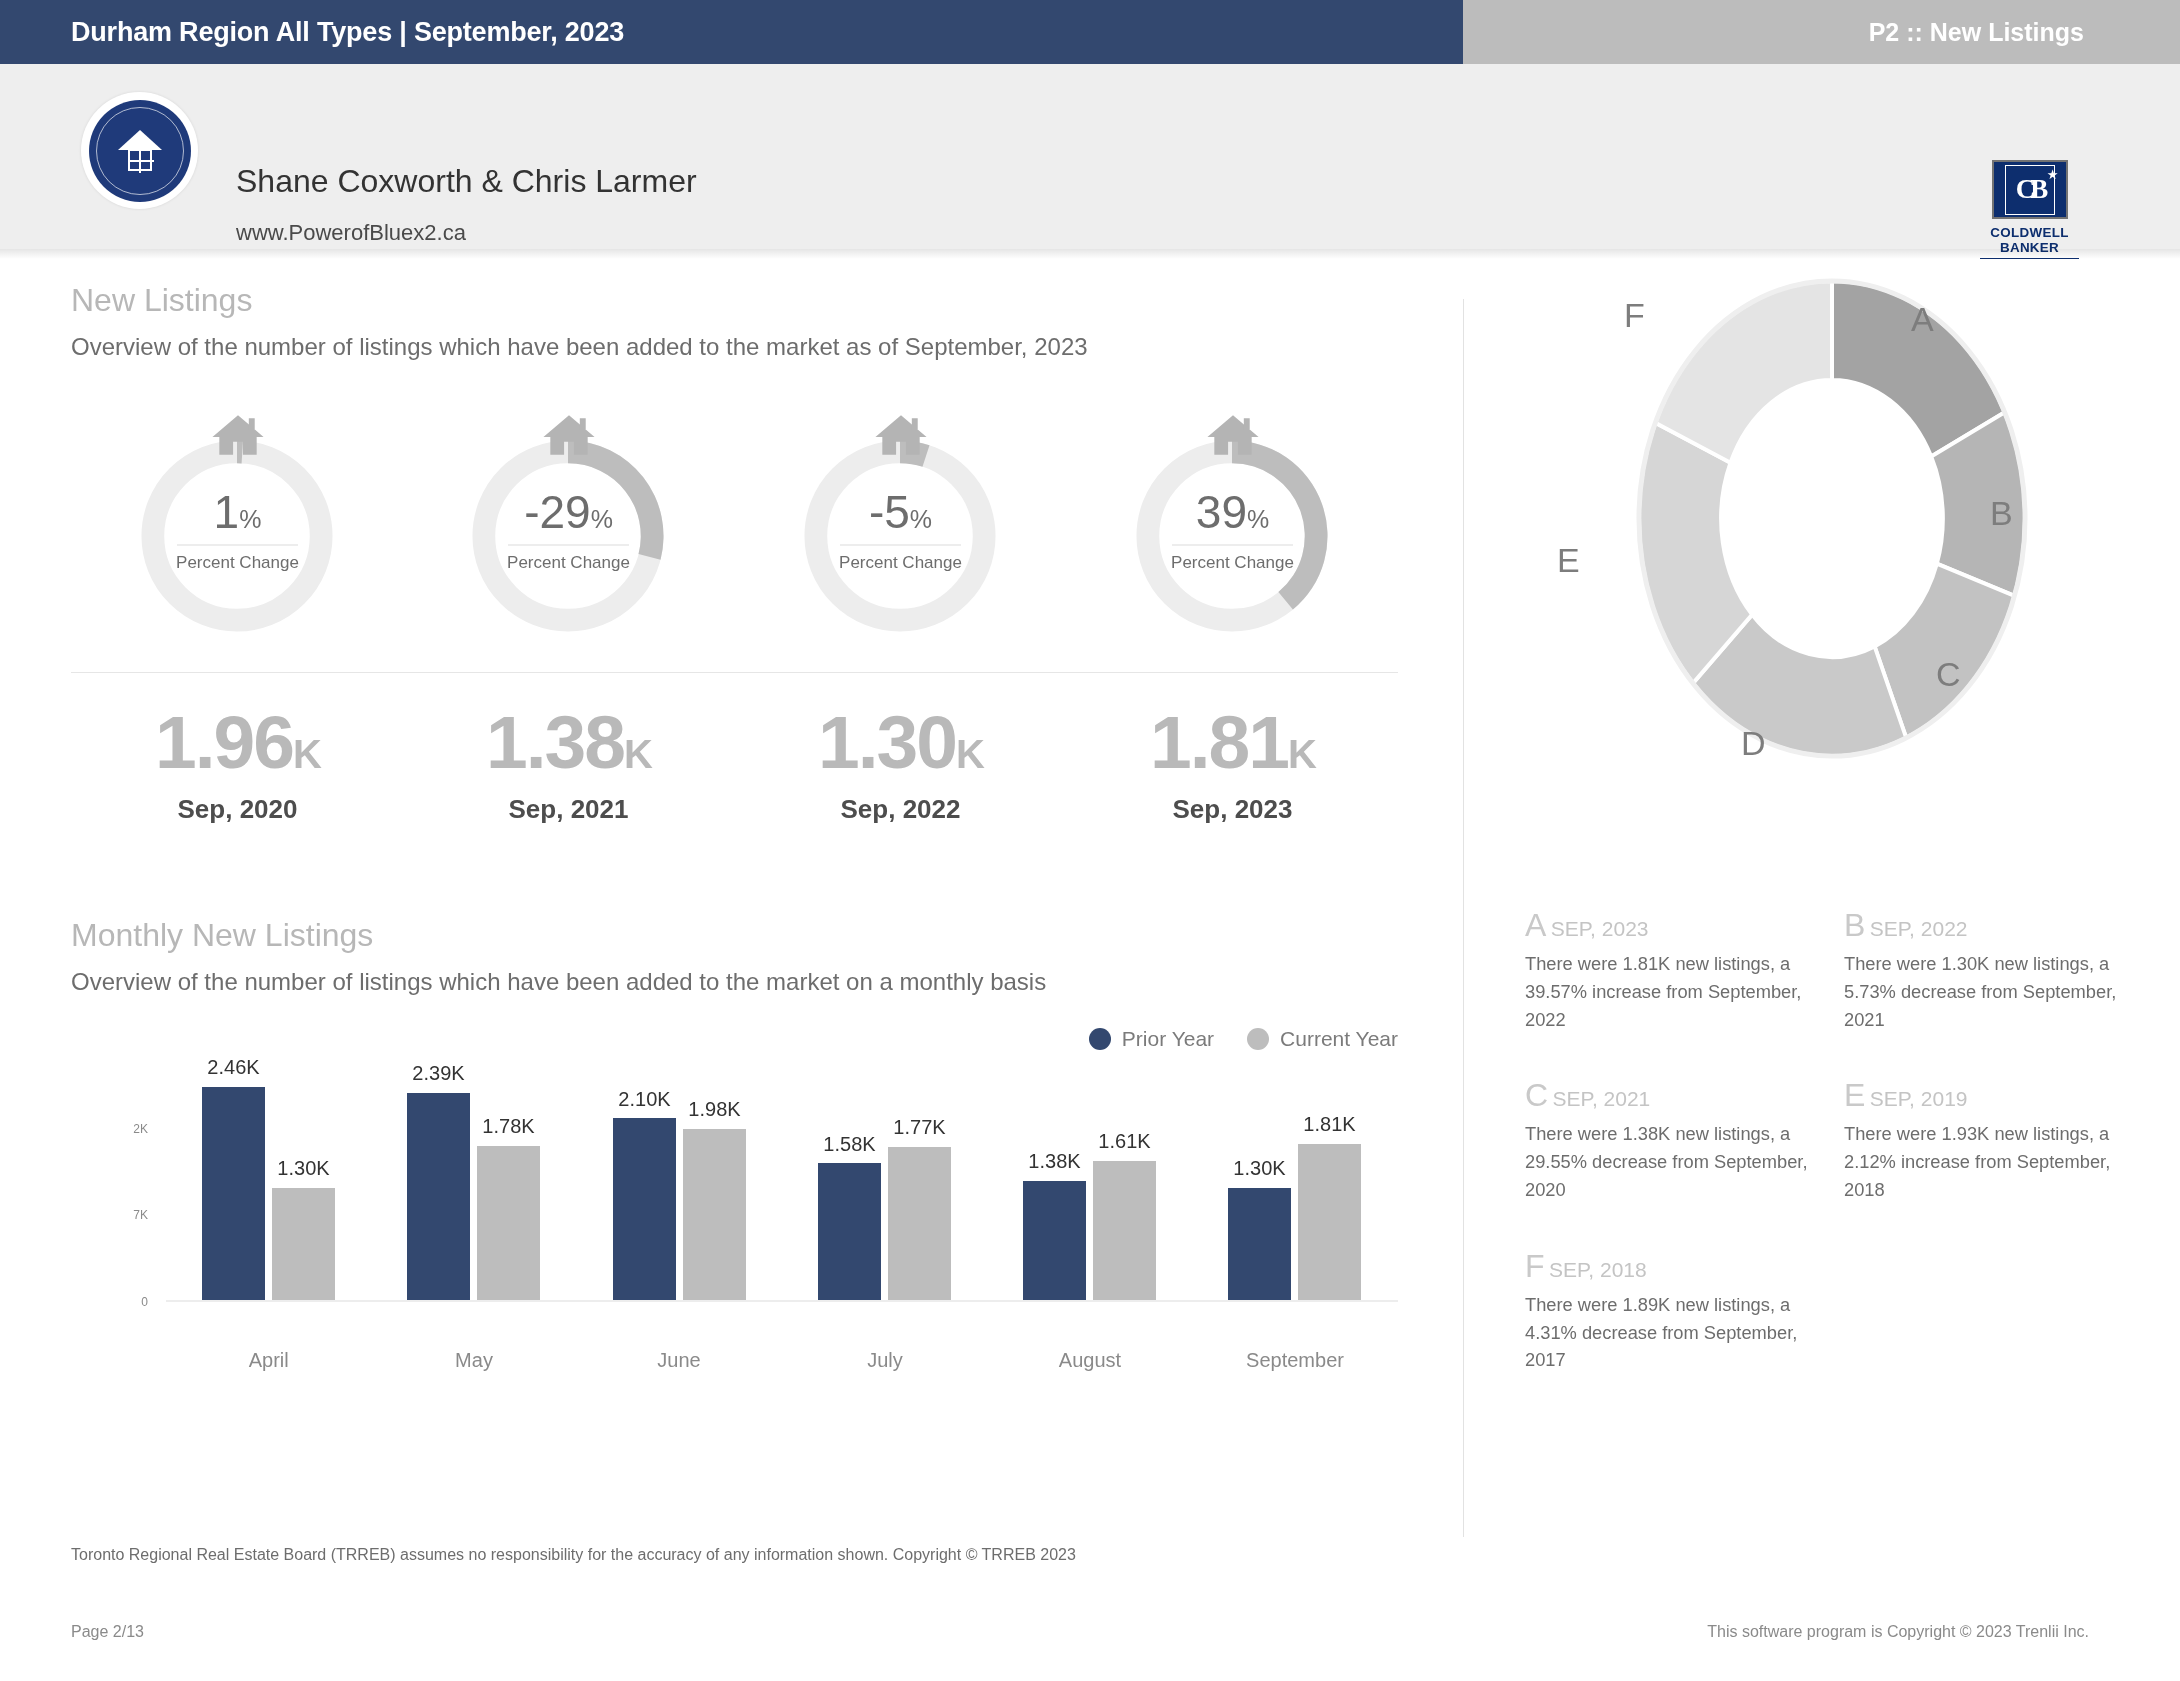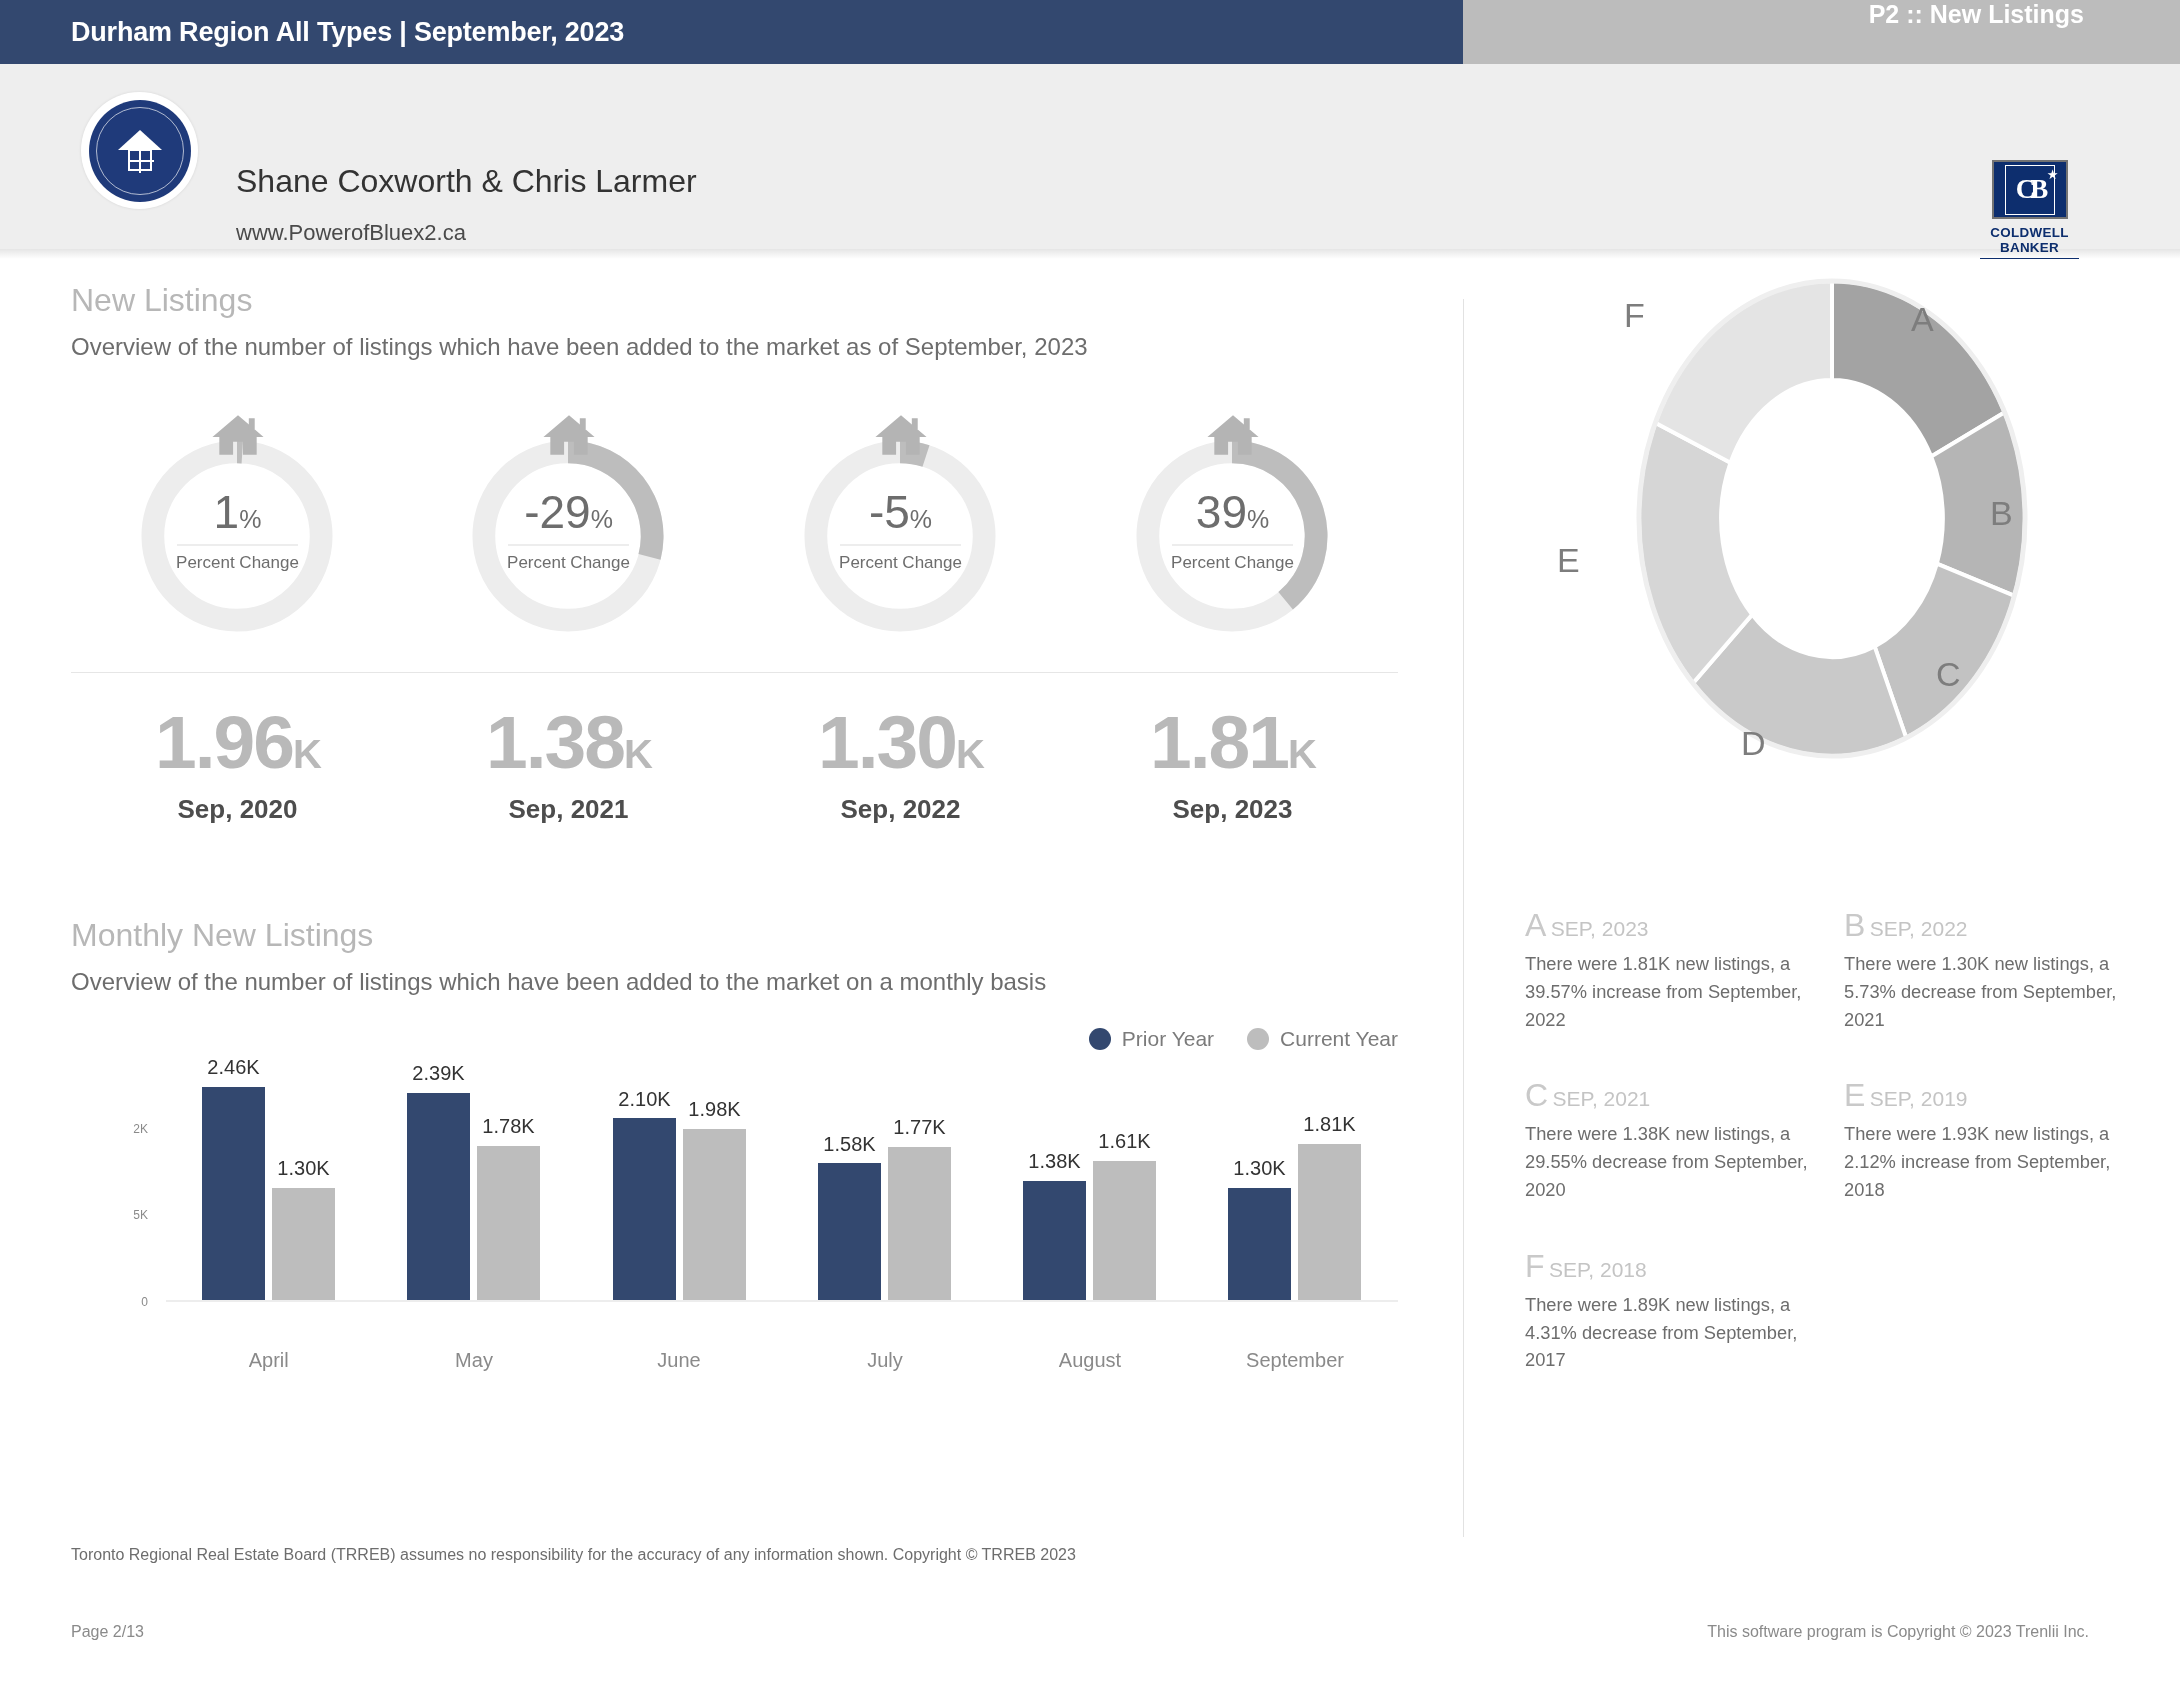--- a/index.html
+++ b/index.html
@@ -16,21 +16,21 @@
   .titlebar-left {
     position:absolute; left:0; top:0; width:1463px; height:64px;
     background:#33486f; display:flex; align-items:center;
   }
   .titlebar-left .t {
     color:#ffffff; font-size:27px; font-weight:bold; margin-left:71px;
     letter-spacing:-0.2px;
   }
   .titlebar-right {
     position:absolute; left:1463px; top:0; width:717px; height:64px;
-    background:#bcbcbc; display:flex; justify-content:flex-end;
+    background:#bcbcbc; display:flex; align-items:center; justify-content:flex-end;
   }
   .titlebar-right .t {
     color:#ffffff; font-size:25px; font-weight:bold; margin-right:96px;
   }
 
   
   .agentbar {
     position:absolute; left:0; top:64px; width:2180px; height:185px;
     background:#eeeeee;
   }
@@ -346,21 +346,21 @@
             <span class="lt">Prior Year</span>
           </div>
           <div class="item">
             <span class="dot" style="background:#bdbdbd"></span>
             <span class="lt">Current Year</span>
           </div>
         </div>
       <div class="plot" id="plot">
         <div class="baseline"></div>
       <div class="axis-label" style="top: 225px;">0</div>
-          <div class="axis-label" style="top: 138px;">5K</div>
+          <div class="axis-label" style="top: 138px;">7K</div>
           <div class="axis-label" style="top: 52px;">2K</div>
           <div class="xlabel" style="left: -6.3px;">April</div>
           <div class="group" style="left: 0px; width: 205px;">
             <div class="bar" style="left: 36px; height: 213px;">
               <div class="fill" style="height:213px;background:#33486f"></div>
               <div class="vlabel" style="bottom:221px">2.46K</div>
             </div>
             <div class="bar" style="left: 106px; height: 112px;">
               <div class="fill" style="height:112px;background:#bdbdbd"></div>
               <div class="vlabel" style="bottom:120px">1.30K</div>

